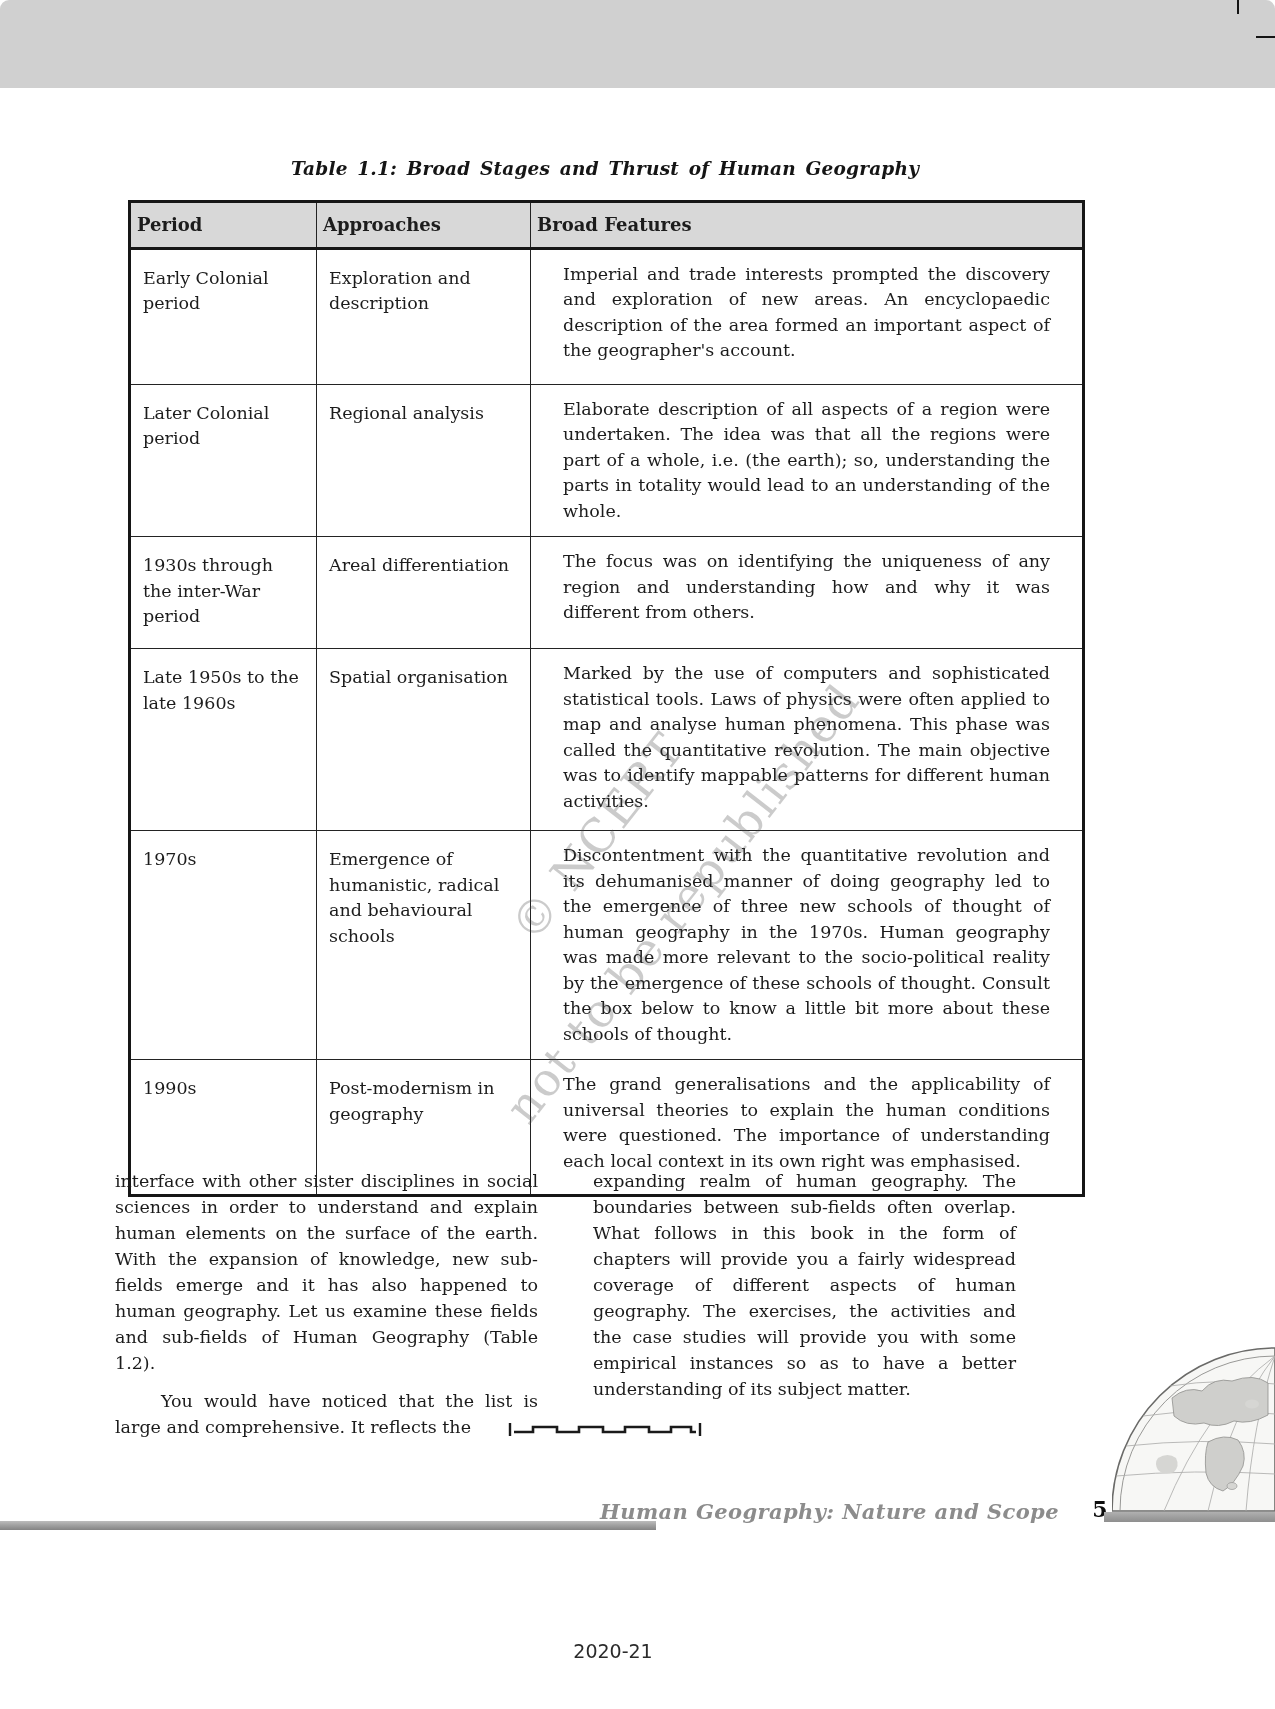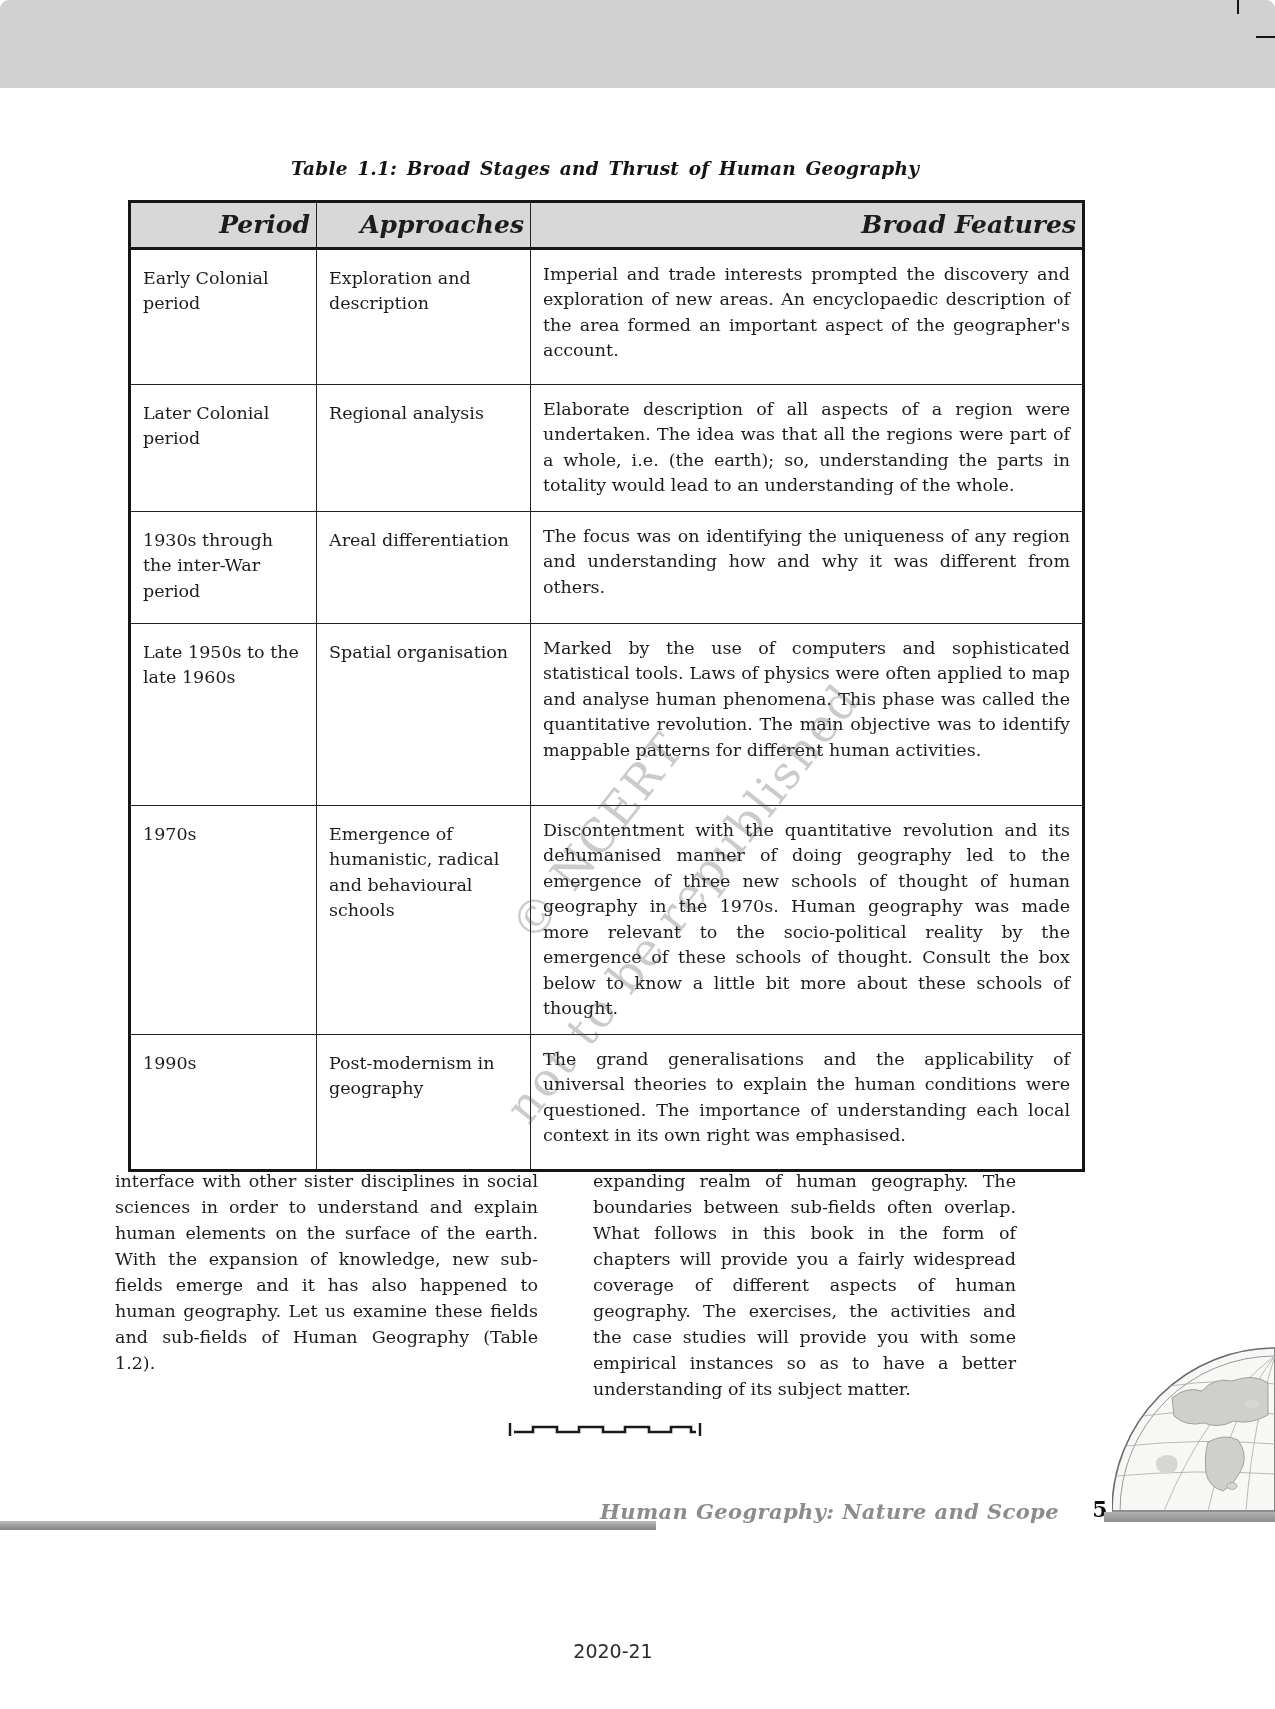--- a/index.html
+++ b/index.html
@@ -48,29 +48,29 @@
     border: 3px solid #161616;
   }
   table.stages th, table.stages td {
     border: 1.6px solid #232323;
     vertical-align: top;
     font-size: 17.5px;
     line-height: 25.5px;
   }
   table.stages th {
     background: #d8d8d8;
-    font-size: 25px;
-    font-weight: bold; font-style: italic;
-    text-align: right;
+    font-size: 18px;
+    font-weight: bold; 
+    text-align: left;
     padding: 9px 6px;
     border-bottom: 3px solid #161616;
     height: 46px;
   }
   table.stages td { padding: 16px 12px; background:#ffffff; }
-  table.stages td.features { padding: 12px 12px; text-align: justify; }
+  table.stages td.features { padding: 12px 32px; text-align: justify; }
   tr.r1 { height:136px; } tr.r2 { height:118px; } tr.r3 { height:112px; }
   tr.r4 { height:182px; } tr.r5 { height:212px; } tr.r6 { height:136px; }
 
   
   .watermark {
     position: absolute; left:330px; top:640px;
     width: 620px; height: 460px;
     display: flex; align-items: center; justify-content: center;
     transform: rotate(-52deg);
     pointer-events: none;
@@ -186,20 +186,21 @@
 
   <div class="watermark">
     <span>
       <span class="wline">© NCERT</span>
       <span class="wline">not to be republished</span>
     </span>
   </div>
 
   <div class="body-col left">
     <p>interface with other sister disciplines in social sciences in order to understand and explain human elements on the surface of the earth. With the expansion of knowledge, new sub-fields emerge and it has also happened to human geography. Let us examine these fields and sub-fields of Human Geography (Table 1.2).</p>
+    <p class="indent">You would have noticed that the list is large and comprehensive. It reflects the</p>
   </div>
 
   <div class="body-col right">
     <p>expanding realm of human geography. The boundaries between sub-fields often overlap. What follows in this book in the form of chapters will provide you a fairly widespread coverage of different aspects of human geography. The exercises, the activities and the case studies will provide you with some empirical instances so as to have a better understanding of its subject matter.</p>
   </div>
 
   <svg class="divider" viewBox="0 0 200 18">
     <path d="M5,3 V16 M195,3 V16" stroke="#1a1a1a" stroke-width="2.4" fill="none"></path>
     <path d="M9,12 H28 V7 H52 V12 H74 V7 H98 V12 H120 V7 H144 V12 H166 V7 H186 V12 H191" stroke="#1a1a1a" stroke-width="2.6" fill="none"></path>
   </svg>

